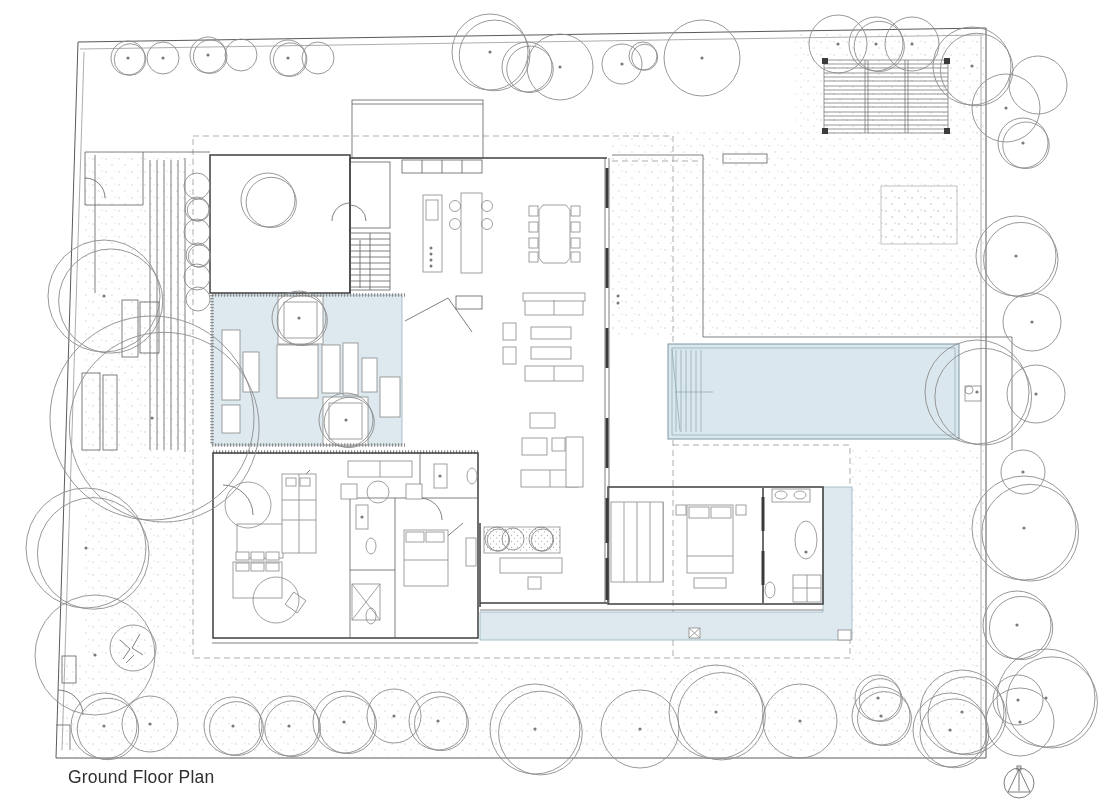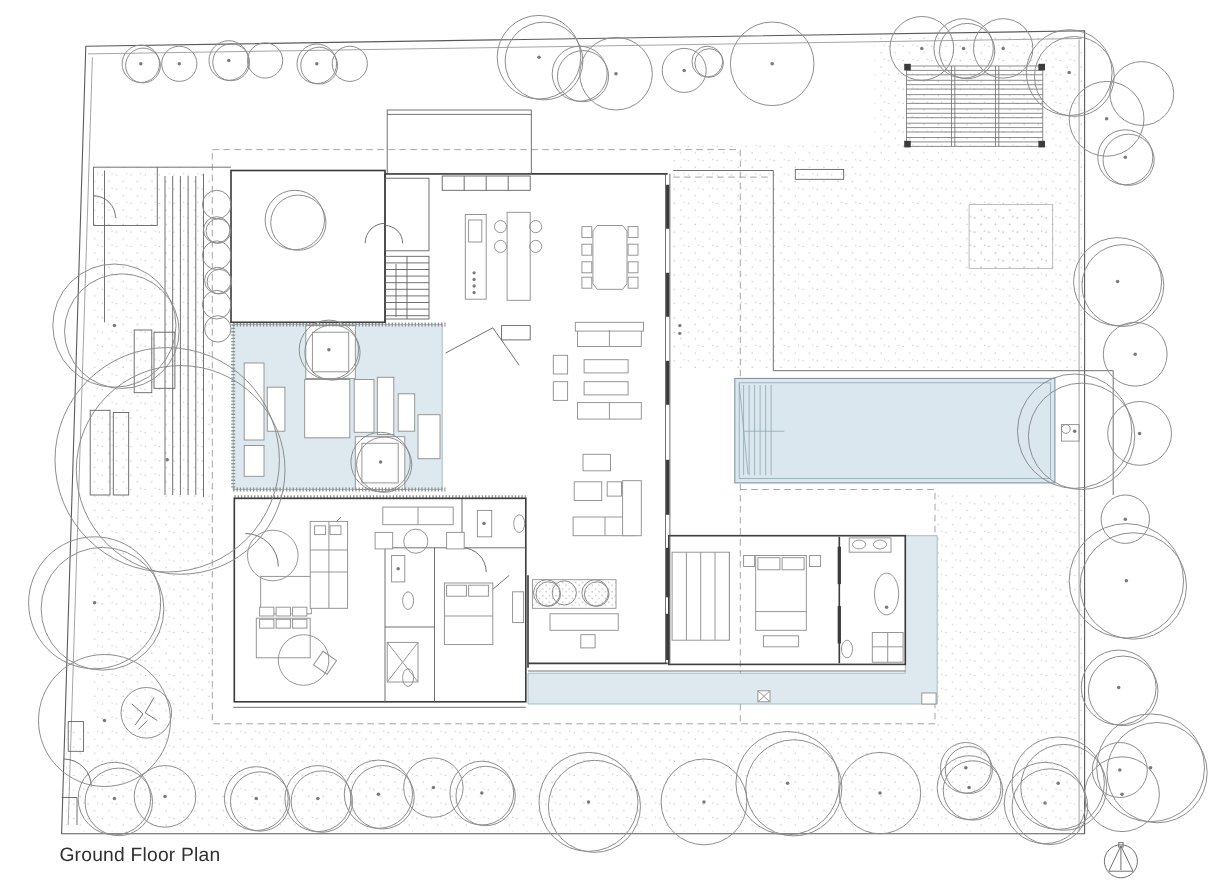--- a/index.html
+++ b/index.html
@@ -1,19 +1,19 @@
 <!DOCTYPE html>
 <html><head>
 <meta charset="utf-8">
 <style>
   html,body{margin:0;padding:0;background:#ffffff;}
   .page{position:relative;width:1100px;height:800px;background:#ffffff;overflow:hidden;
         font-family:"Liberation Sans", sans-serif;}
   svg{position:absolute;inset:0;}
-  .title{position:absolute;left:54px;top:767px;font-size:17.5px;color:#2f2f2f;letter-spacing:.2px;text-align:right;}
+  .title{position:absolute;left:68px;top:767px;font-size:17.5px;color:#2f2f2f;letter-spacing:.2px;text-align:right;}
   
   .bnd{stroke:#5a5a5a;stroke-width:1;fill:none}
   .bnd2{stroke:#8a8a8a;stroke-width:.7;fill:none}
   .dash{stroke:#9a9a9a;stroke-width:.8;fill:none;stroke-dasharray:6 4}
   .wall{stroke:#3e3e3e;stroke-width:1.5;fill:none}
   .wallthin{stroke:#5f5f5f;stroke-width:.8;fill:none}
   .glz{stroke:#3a3a3a;stroke-width:3;fill:none}
   .hatch{stroke:#8f8f8f;stroke-width:3.6;fill:none;stroke-dasharray:1.2 1.8}
   .furn{stroke:#8f8f8f;stroke-width:.85;fill:#ffffff}
   .furno{stroke:#8f8f8f;stroke-width:.85;fill:none}

